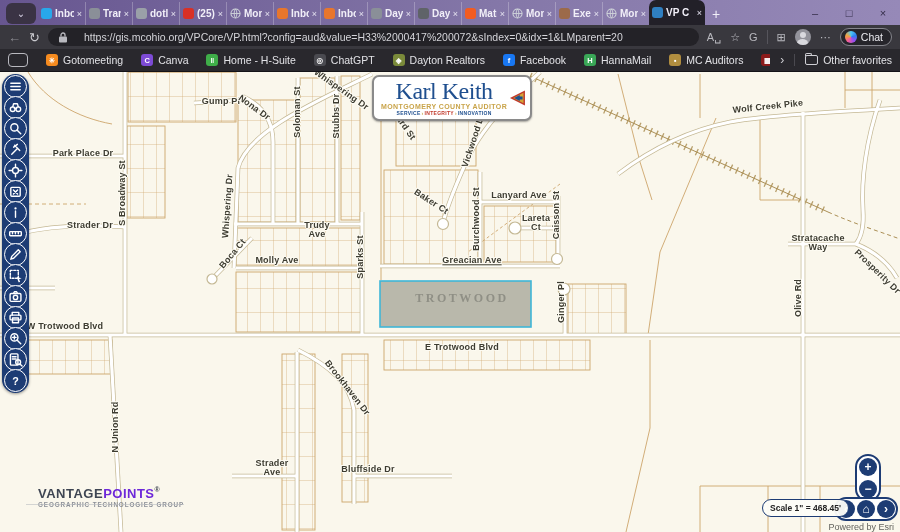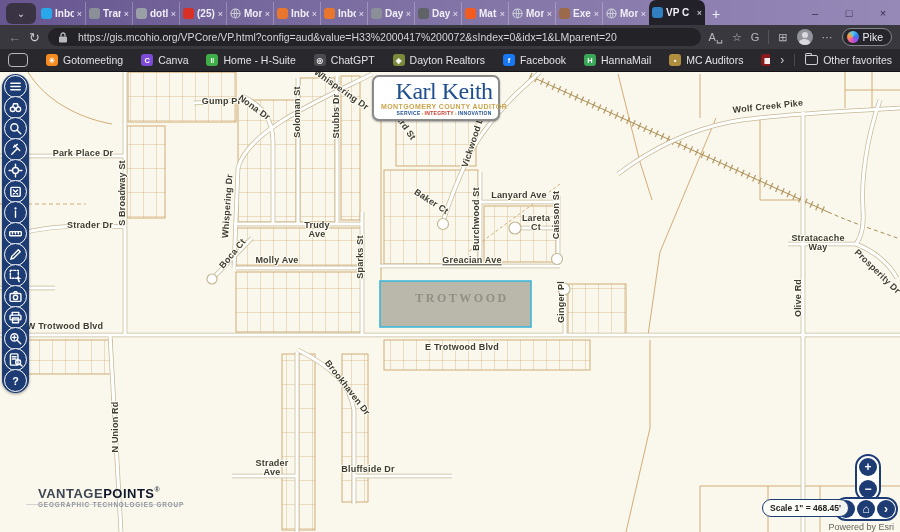--- a/index.html
+++ b/index.html
@@ -16,21 +16,21 @@
   .tab .lbl { overflow:hidden; text-overflow:clip; font-weight:600; }
   .tab .cl { margin-left:auto; font-size:9px; color:#e5e2f0; flex:none; }
   .newtab { width:22px; height:22px; color:#f1eff8; font-size:14px; display:flex; align-items:center; justify-content:center; flex:none; }
   .win-controls { margin-left:auto; display:flex; height:25px; flex:none; }
   .win-controls span { width:34px; display:flex; align-items:center; justify-content:center; color:#332c48; font-size:11px; }
 
   
   .addrbar { height:24px; background:#39383e; display:flex; align-items:center; padding:0 8px; gap:8px; }
   .nav-ic { color:#8d8d93; font-size:13px; flex:none; }
   .nav-ic.lit { color:#c9c9ce; }
-  .urlbox { flex:1; height:18px; background:#232227; border-radius:10px; display:flex; align-items:center; padding:0 10px; gap:10px; min-width:0; }
+  .urlbox { flex:1; height:18px; background:#232227; border-radius:10px; display:flex; align-items:center; padding:0 10px; gap:16px; min-width:0; }
   .urlbox .url { color:#d4d4d9; font-size:10.5px; white-space:nowrap; overflow:hidden; flex:1; }
   .addr-right { display:flex; align-items:center; gap:9px; flex:none; }
   .addr-right .ic { color:#b9b9bf; font-size:11px; }
   .vdiv { width:1px; height:14px; background:#56555c; }
   .avatar { width:16px; height:16px; border-radius:50%; background:#93939b; position:relative; overflow:hidden; }
   .avatar::before{ content:""; position:absolute; left:5px; top:3px; width:6px; height:6px; border-radius:50%; background:#d9d9de; }
   .avatar::after{ content:""; position:absolute; left:2.5px; top:10px; width:11px; height:8px; border-radius:50%; background:#d9d9de; }
   .chatbtn { height:18px; border:1px solid #85858c; border-radius:9px; background:#26252b; color:#ececf1; font-size:10.5px; display:flex; align-items:center; gap:4px; padding:0 8px 0 4px; }
   .chatbtn .cdot { width:12px; height:12px; border-radius:50%; background:conic-gradient(#4ec9f5,#2d7ff0,#9b4df0,#f25c9a,#f2a33c,#4ec9f5); }
 
@@ -51,31 +51,31 @@
   .map-label { position:absolute; transform:translate(-50%,-50%) rotate(var(--r,0deg)); font-size:9px; font-weight:700; color:#3d3c31; white-space:pre; text-align:center; line-height:1.05; letter-spacing:.2px;
     text-shadow:1px 0 0 #fdfbf2,-1px 0 0 #fdfbf2,0 1px 0 #fdfbf2,0 -1px 0 #fdfbf2,1px 1px 0 #fdfbf2,-1px -1px 0 #fdfbf2; }
   .map-label.trot { font-size:12px; color:#8f8f85; letter-spacing:2.5px; text-shadow:none; font-weight:700; }
 
   
   .mtoolbar { position:absolute; left:2px; top:2px; width:27px; padding:2px 0; background:#1d3c74; border-radius:14px; display:flex; flex-direction:column; align-items:center; box-shadow:0 1px 3px rgba(0,0,0,.4); }
   .tbtn { width:23px; height:23px; border-radius:50%; background:#1d3c74; border:1.6px solid #fff; display:flex; align-items:center; justify-content:center; margin:-1px 0; }
   .tbtn svg { width:15px; height:15px; stroke:#fff; fill:none; stroke-width:1.5; stroke-linecap:round; stroke-linejoin:round; }
 
   
-  .kk-logo { position:absolute; left:372px; top:3px; width:128px; height:46px; background:#fff; border:2px solid #8a8a8a; border-radius:7px; display:flex; align-items:center; padding:2px 4px 2px 7px; gap:2px; box-shadow:0 1px 2px rgba(0,0,0,.35); }
+  .kk-logo { position:absolute; left:372px; top:3px; width:160px; height:46px; background:#fff; border:2px solid #8a8a8a; border-radius:7px; display:flex; align-items:center; padding:2px 4px 2px 7px; gap:2px; box-shadow:0 1px 2px rgba(0,0,0,.35); }
   .kk-text { flex:1; text-align:center; }
   .kk-name { font-family:"Liberation Serif",serif; font-size:24px; line-height:23px; color:#1f4f8f; letter-spacing:-.5px; }
   .kk-sub { font-size:7px; font-weight:700; color:#c9a44a; letter-spacing:.4px; white-space:nowrap; }
   .kk-tag { font-size:5px; font-weight:700; letter-spacing:.3px; white-space:nowrap; }
   .kk-tag .b { color:#1f4f8f; } .kk-tag .r { color:#c0392b; } .kk-tag .sep { color:#c9a44a; margin:0 1px; }
 
   
   .vantage { position:absolute; left:38px; top:414px; }
   .vantage .l1 { font-size:13px; font-weight:700; letter-spacing:.5px; }
-  .vantage .l1 .d { color:#3f4653; } .vantage .l1 .o { color:#0f172a; } .vantage .l1 .tm { font-size:7px; color:#3f4653; vertical-align:top; }
+  .vantage .l1 .d { color:#3f4653; } .vantage .l1 .o { color:#6d28d9; } .vantage .l1 .tm { font-size:7px; color:#3f4653; vertical-align:top; }
   .vantage .l2 { font-size:6.3px; font-weight:700; color:#8a8e96; letter-spacing:.9px; position:relative; }
   .vantage .l2::after { content:""; position:absolute; left:-12px; right:0; top:45%; height:1px; background:#b9bcc2; opacity:.6; }
 
   
   .zoompill { position:absolute; left:855px; top:382px; width:26px; height:48px; background:#fff; border:2px solid #1d3c74; border-radius:14px; display:flex; flex-direction:column; align-items:center; justify-content:space-between; padding:2px 0; }
   .navpill { position:absolute; left:834px; top:425px; width:64px; height:24px; background:#fff; border:2px solid #1d3c74; border-radius:13px; display:flex; align-items:center; justify-content:space-between; padding:0 1px; }
   .cbtn { width:18px; height:18px; border-radius:50%; background:#1d3c74; color:#fff; font-size:12px; line-height:1; display:flex; align-items:center; justify-content:center; font-weight:700; }
   .scalebadge { position:absolute; left:762px; top:427px; height:18px; background:rgba(253,253,248,.95); border:1.6px solid #1d3c74; border-radius:10px; display:flex; align-items:center; padding:0 7px; font-size:8.5px; font-weight:700; color:#222; white-space:nowrap; }
   .poweredby { position:absolute; right:3px; bottom:0px; font-size:9px; color:#63635e; background:rgba(250,247,236,.8); padding:0 3px; }
 </style>
@@ -192,21 +192,21 @@
   <div class="addr-right">
     <span class="ic">A␣</span>
     <span class="ic">☆</span>
     <span class="ic">G</span>
     <span class="vdiv"></span>
     <span class="ic">⊞</span>
     <span class="avatar"></span>
     <span class="ic">⋯</span>
     <span class="chatbtn">
       <span class="cdot"></span>
-      <span>Pike</span>
+      <span>Chat</span>
     </span>
   </div>
 </div>
 
 <div class="bmbar">
   <span class="bm-side"></span>
   <div class="bm-list">
       <div class="bm">
         <span class="bico" style="background: rgb(246, 139, 31);">✳</span>
         <span>Gotomeeting</span>

